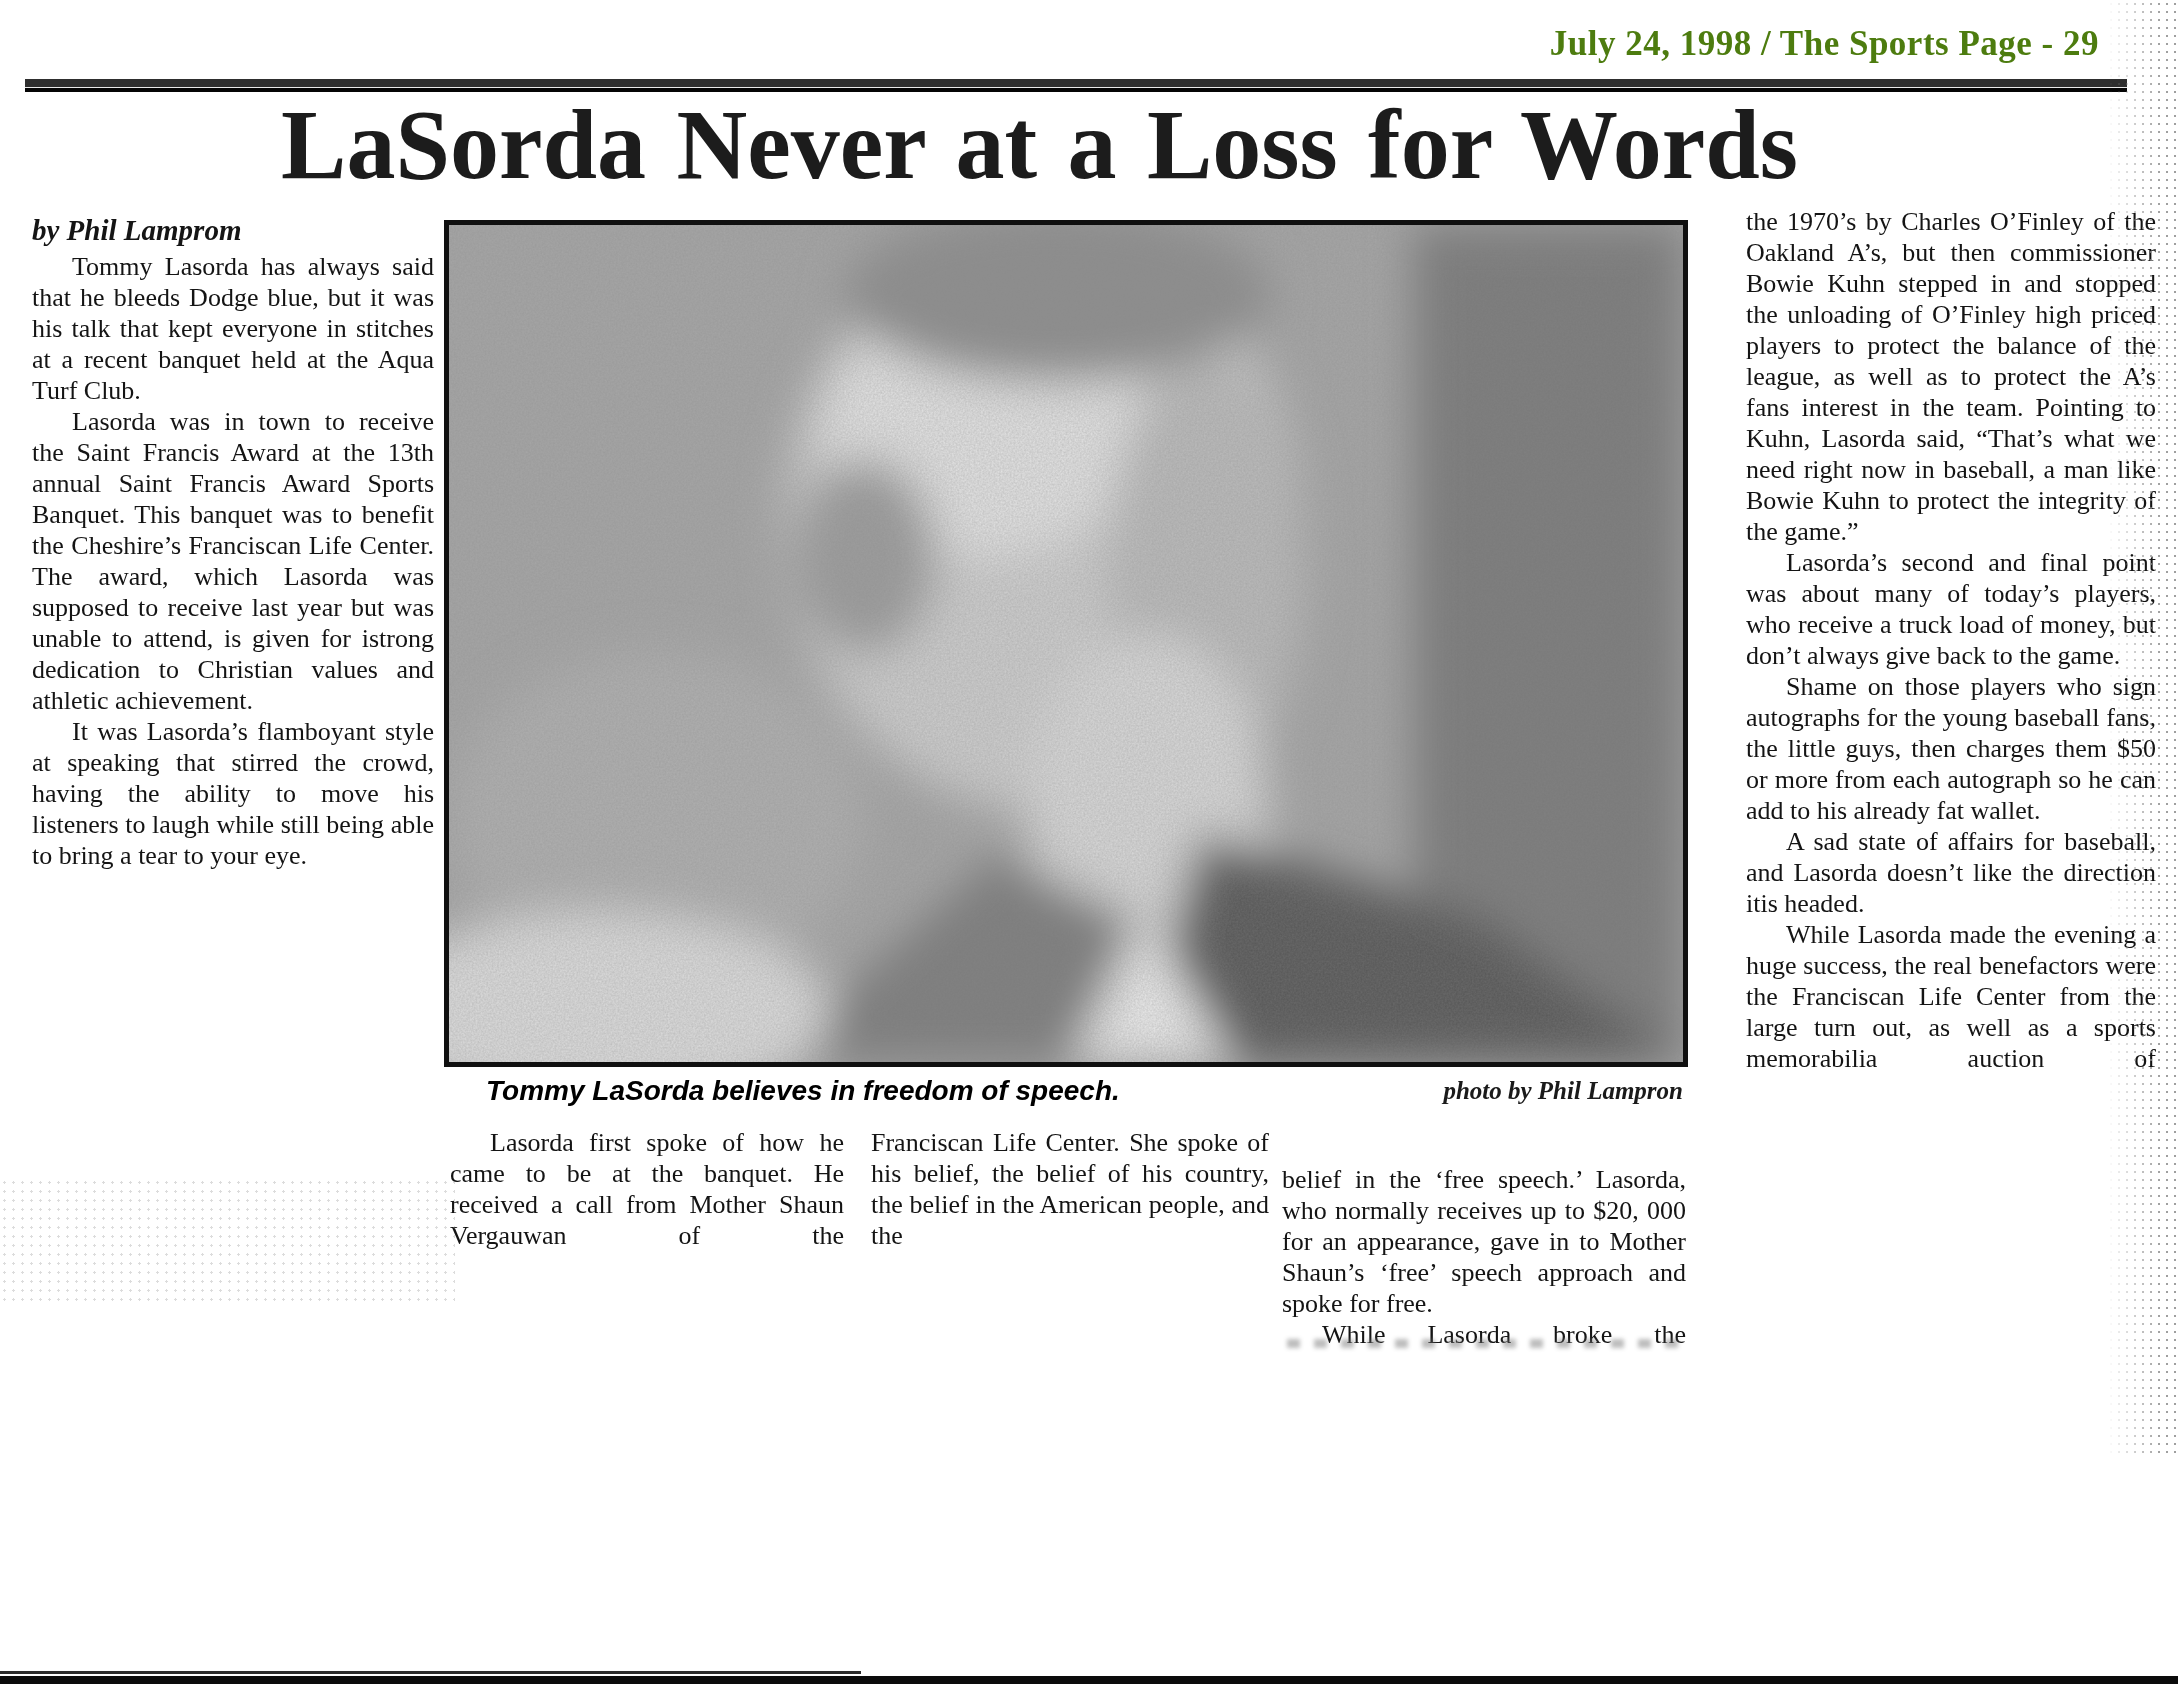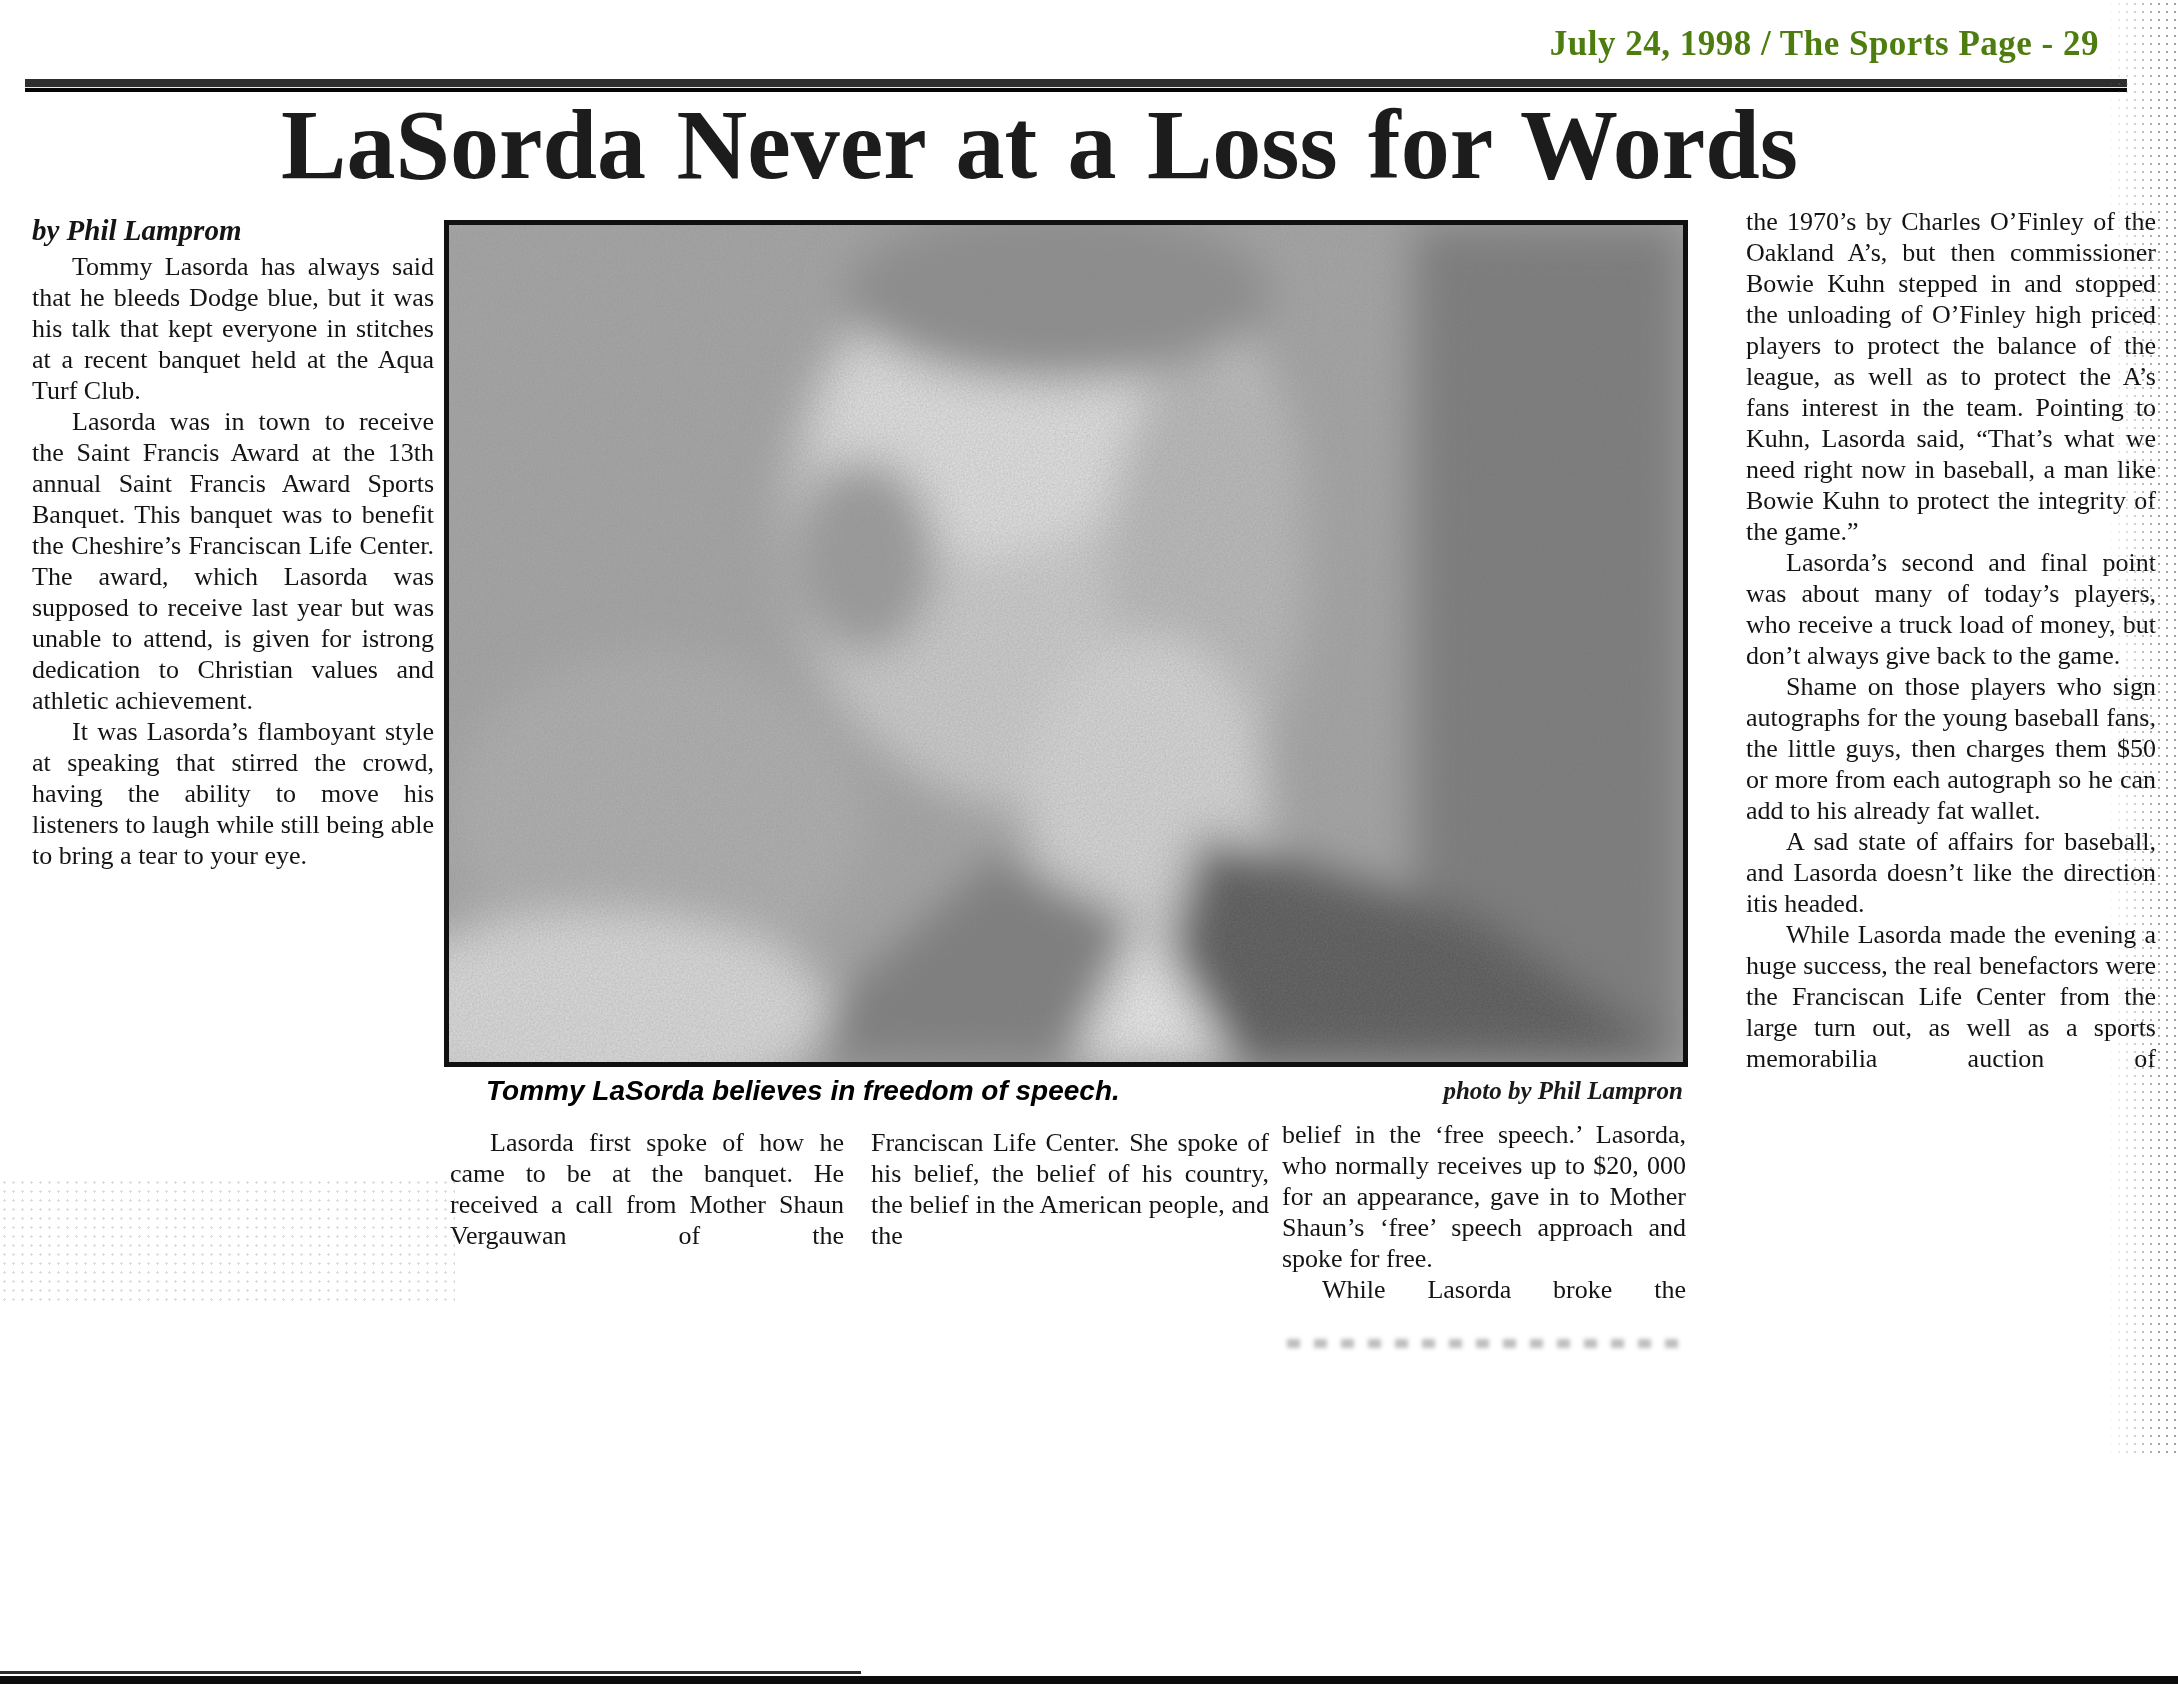--- a/index.html
+++ b/index.html
@@ -28,21 +28,21 @@
   }
   .col {
     position:absolute; font-size:26px; line-height:31px; color:#141414;
   }
   .col p { margin:0; text-align:justify; }
   .col p.indent { text-indent:40px; }
   .col p.flow { text-align-last:justify; }
   .col1 { left:32px;   top:251px;  width:402px; }
   .col2 { left:450px;  top:1127px; width:394px; }
   .col3 { left:871px;  top:1127px; width:398px; }
-  .col4 { left:1282px; top:1119px; width:404px; }
+  .col4 { left:1282px; top:1164px; width:404px; }
   .col5 { left:1746px; top:206px;  width:410px; }
   .photo-frame {
     position:absolute; left:444px; top:220px; width:1244px; height:847px;
     border:5px solid #101010; box-sizing:border-box; background:#a6a6a6;
   }
   .photo-frame svg { display:block; width:100%; height:100%; }
   .caption {
     position:absolute; left:450px; top:1075px;
     font-family:"Liberation Sans", sans-serif;
     font-size:28px; font-weight:bold; font-style:italic; color:#000000;margin-left:36px;

